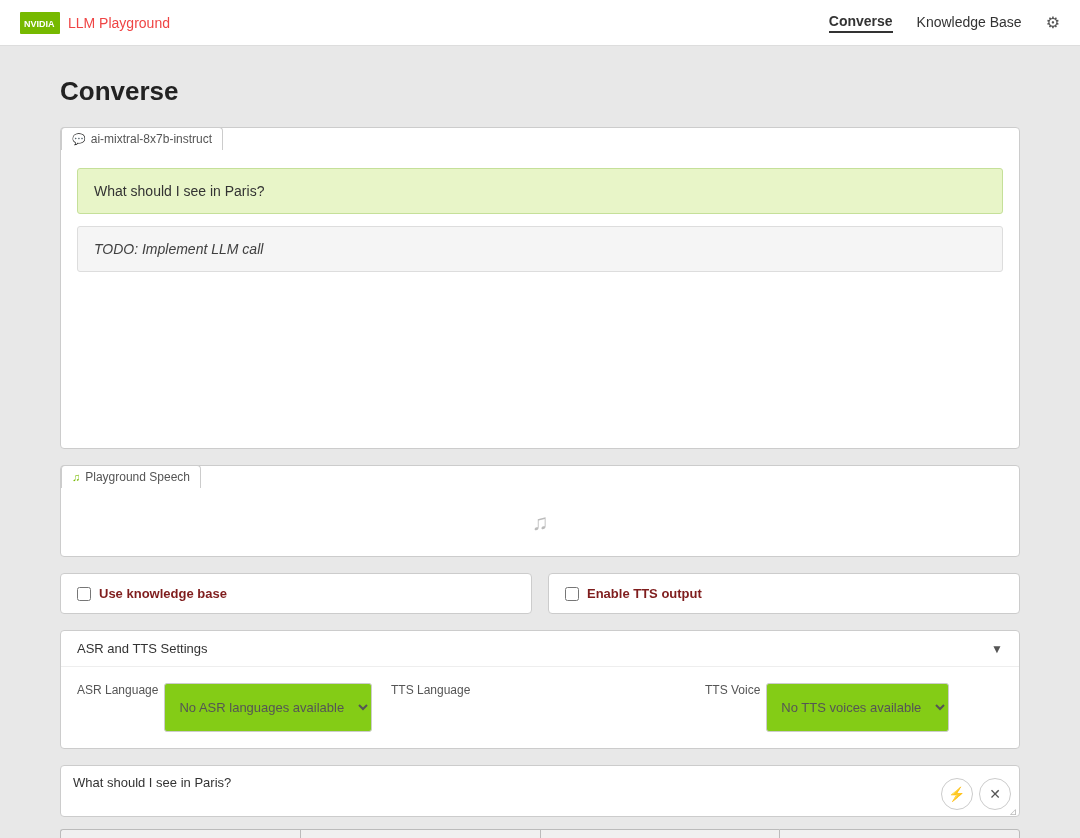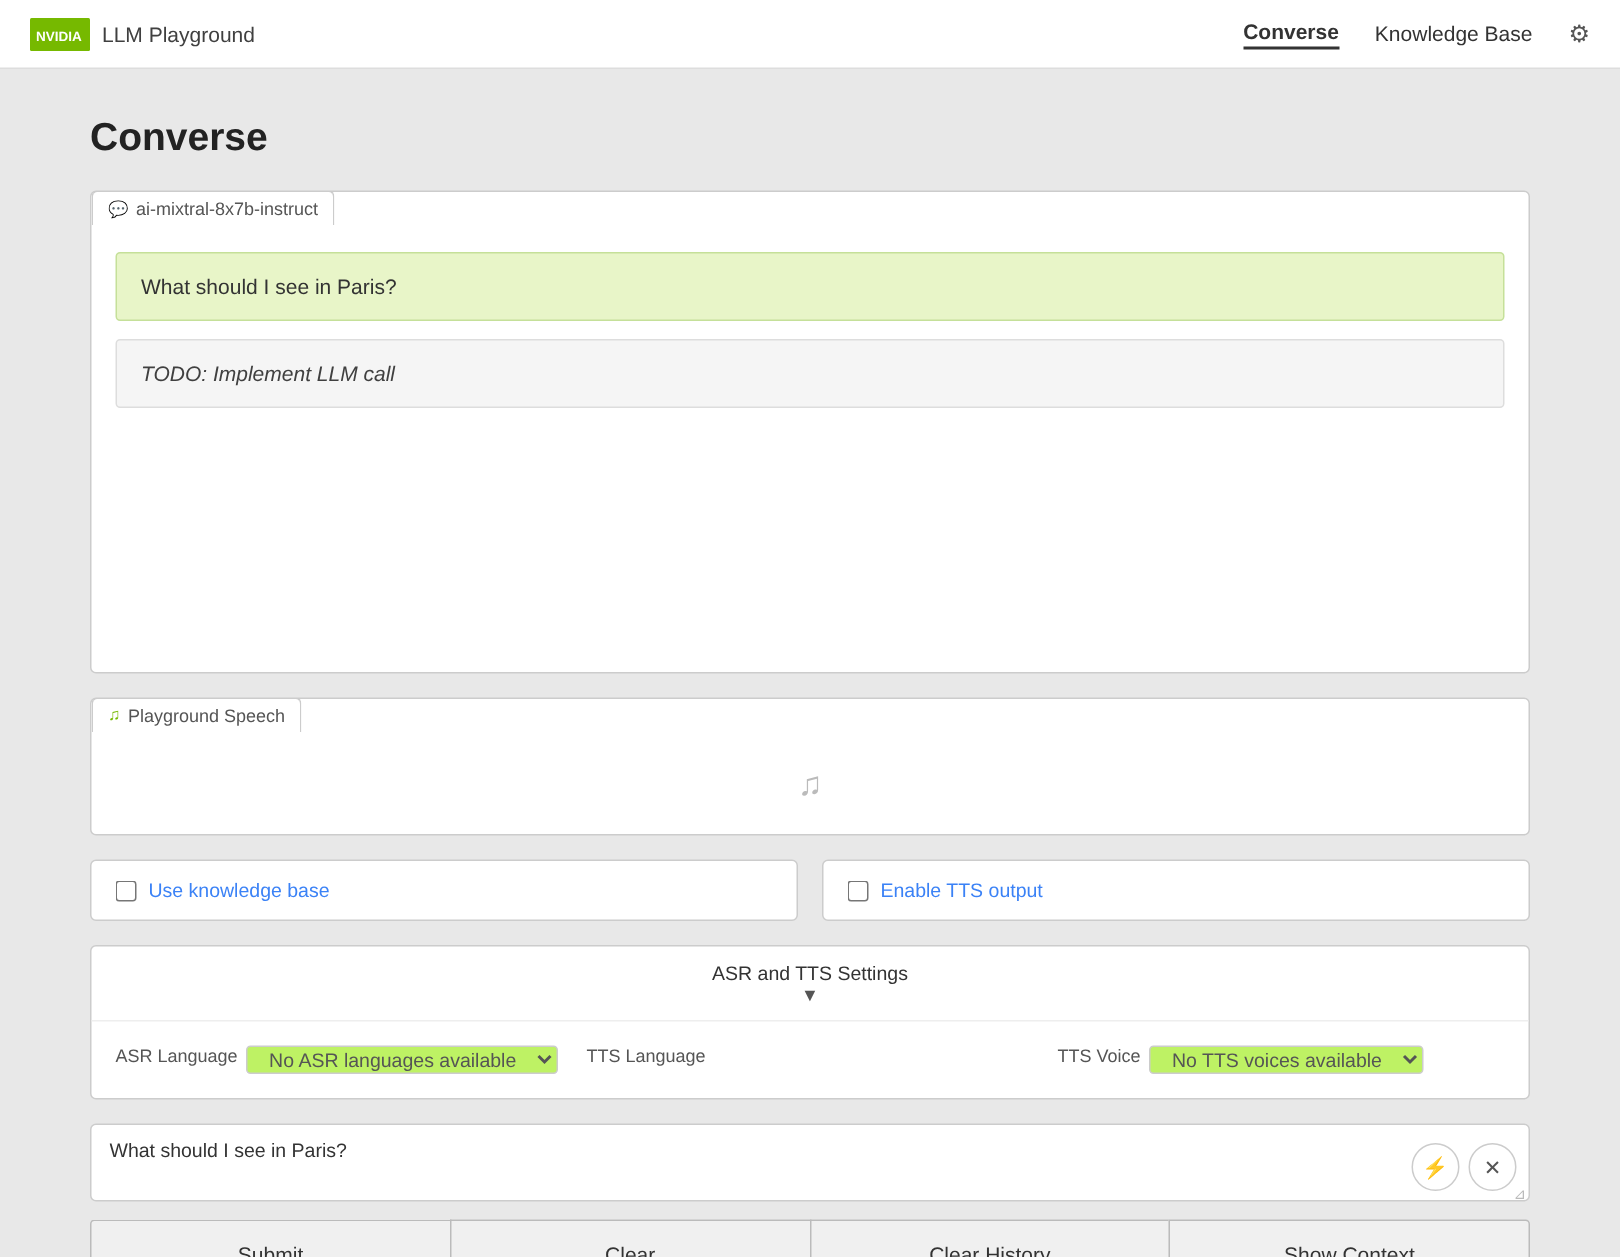--- a/index.html
+++ b/index.html
@@ -25,21 +25,21 @@
       display: flex;
       align-items: center;
       gap: 8px;
     }
     .nvidia-logo {
       width: 40px;
       height: 22px;
     }
     .header-app-name {
       font-size: 14px;
-      color: #404040;
+      color: #ef4444;
       font-weight: 400;
     }
     .header-nav {
       position: absolute;
       right: 20px;
       display: flex;
       align-items: center;
       gap: 24px;
     }
     .nav-item {
@@ -151,66 +151,66 @@
       align-items: center;
       gap: 8px;
     }
     .checkbox-panel input[type="checkbox"] {
       width: 14px;
       height: 14px;
       cursor: pointer;
     }
     .checkbox-label {
       font-size: 13px;
-      color: #3b82f6;
+      color: #7f1d1d;
+      font-weight: bold;
     }
 
     
     .settings-panel {
       background: #fff;
       border: 1px solid #ccc;
       border-radius: 4px;
       margin-bottom: 16px;
     }
     .settings-header {
       padding: 10px 16px;
       font-size: 13px;
       color: #333;
       display: flex;
       justify-content: space-between;
       align-items: center;
       cursor: pointer;
       border-bottom: 1px solid #eee;
-      flex-direction: column;
     }
     .settings-header-arrow {
       font-size: 12px;
       color: #555;
     }
     .settings-body {
       padding: 16px;
       display: flex;
       gap: 16px;
     }
     .settings-field {
       flex: 1;
       display: flex;
       gap: 6px;
     }
     .settings-field label {
       font-size: 12px;
       color: #555;
     }
     .settings-field select {
-      padding: 0 10px;
+      padding: 15px 10px;
       border: 1px solid #ccc;
       border-radius: 3px;
       font-size: 13px;
       color: #555;
-      background: #bef264;
+      background: #84cc16;
       cursor: pointer;
       appearance: auto;
     }
 
     
     .input-area {
       background: #fff;
       border: 1px solid #ccc;
       border-radius: 4px;
       margin-bottom: 12px;

